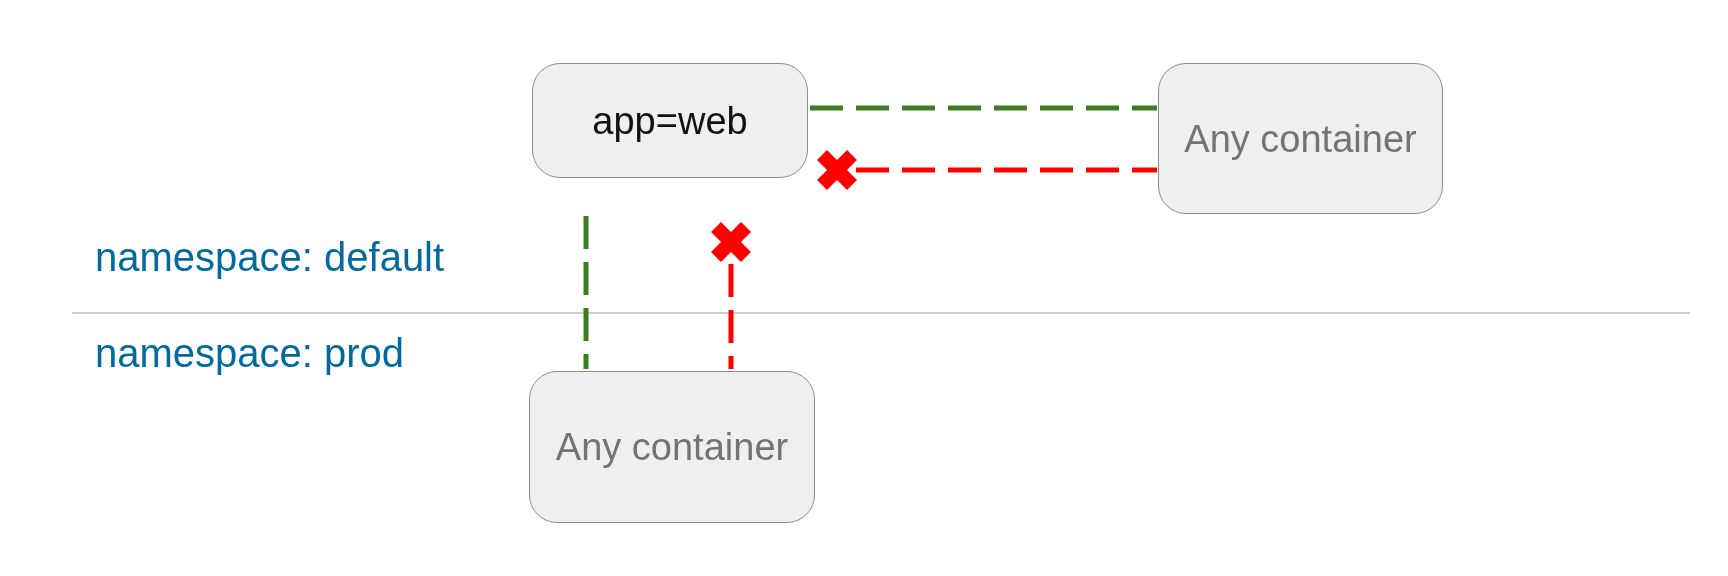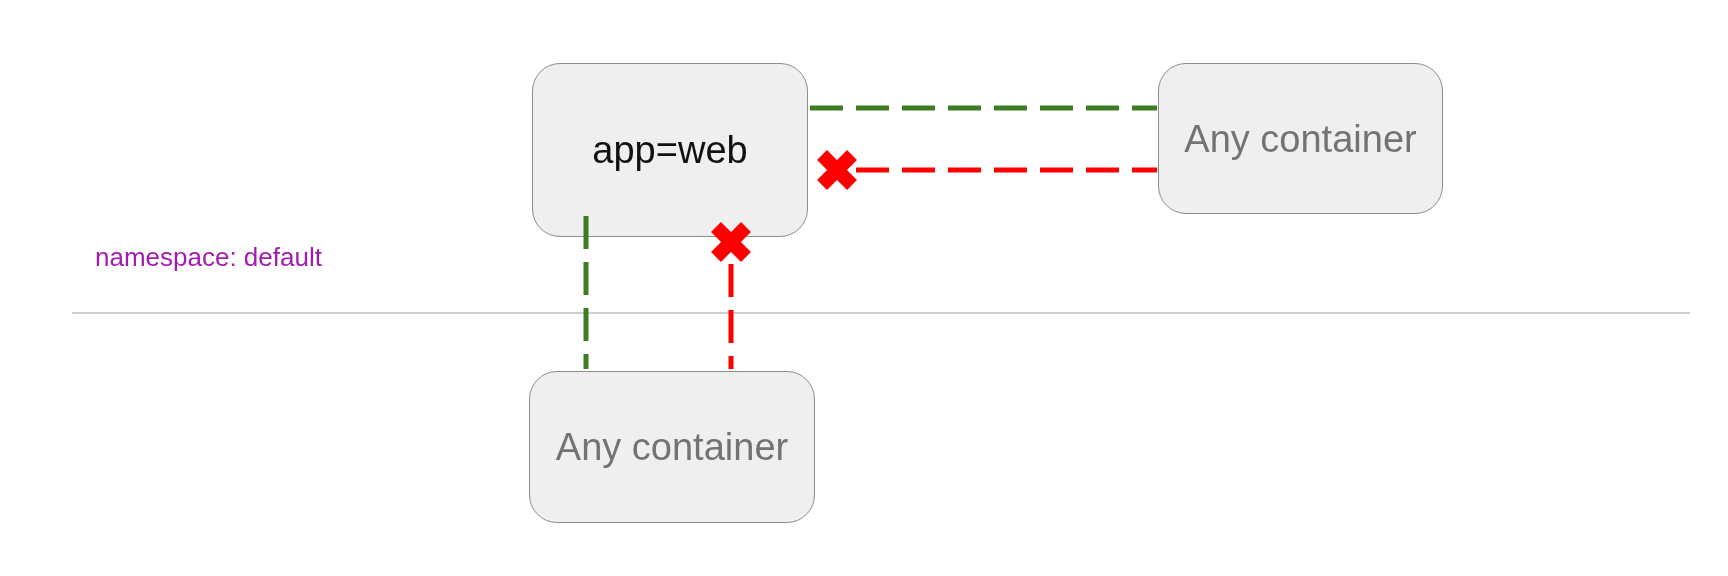--- a/index.html
+++ b/index.html
@@ -26,30 +26,30 @@
     box-sizing: border-box;
   }
   .node-label {
     font-size: 38px;
     line-height: 1;
     white-space: nowrap;
   }
   .node-label.dark { color: #111111; }
   .node-label.gray { color: #737373; }
 
-  .node-app-web      { left: 532px;  top: 63px;  width: 276px; height: 174px; align-items: center; }
+  .node-app-web      { left: 532px;  top: 63px;  width: 276px; height: 115px; align-items: center; }
   .node-any-default  { left: 1158px; top: 63px;  width: 285px; height: 151px; }
   .node-any-prod     { left: 529px;  top: 371px; width: 286px; height: 152px; }
 
   .ns-label {
     position: absolute;
     left: 95px;
-    font-size: 26px;
+    font-size: 40px;
     line-height: 40px;
-    color: #a21caf;
+    color: #0369a1;
     white-space: nowrap;
   }
   .ns-default { top: 237px; }
   .ns-prod    { top: 333px; }
 
   .divider {
     position: absolute;
     left: 72px;
     top: 312px;
     width: 1618px;
@@ -65,20 +65,21 @@
 </style>
 </head>
 <body>
 
 <div class="canvas">
 
   <div class="ns-label ns-default">namespace: default</div>
 
   <div class="divider"></div>
 
+  <div class="ns-label ns-prod">namespace: prod</div>
 
   <div class="node node-app-web">
     <span class="node-label dark">app=web</span>
   </div>
 
   <div class="node node-any-default">
     <span class="node-label gray">Any container</span>
   </div>
 
   <div class="node node-any-prod">

